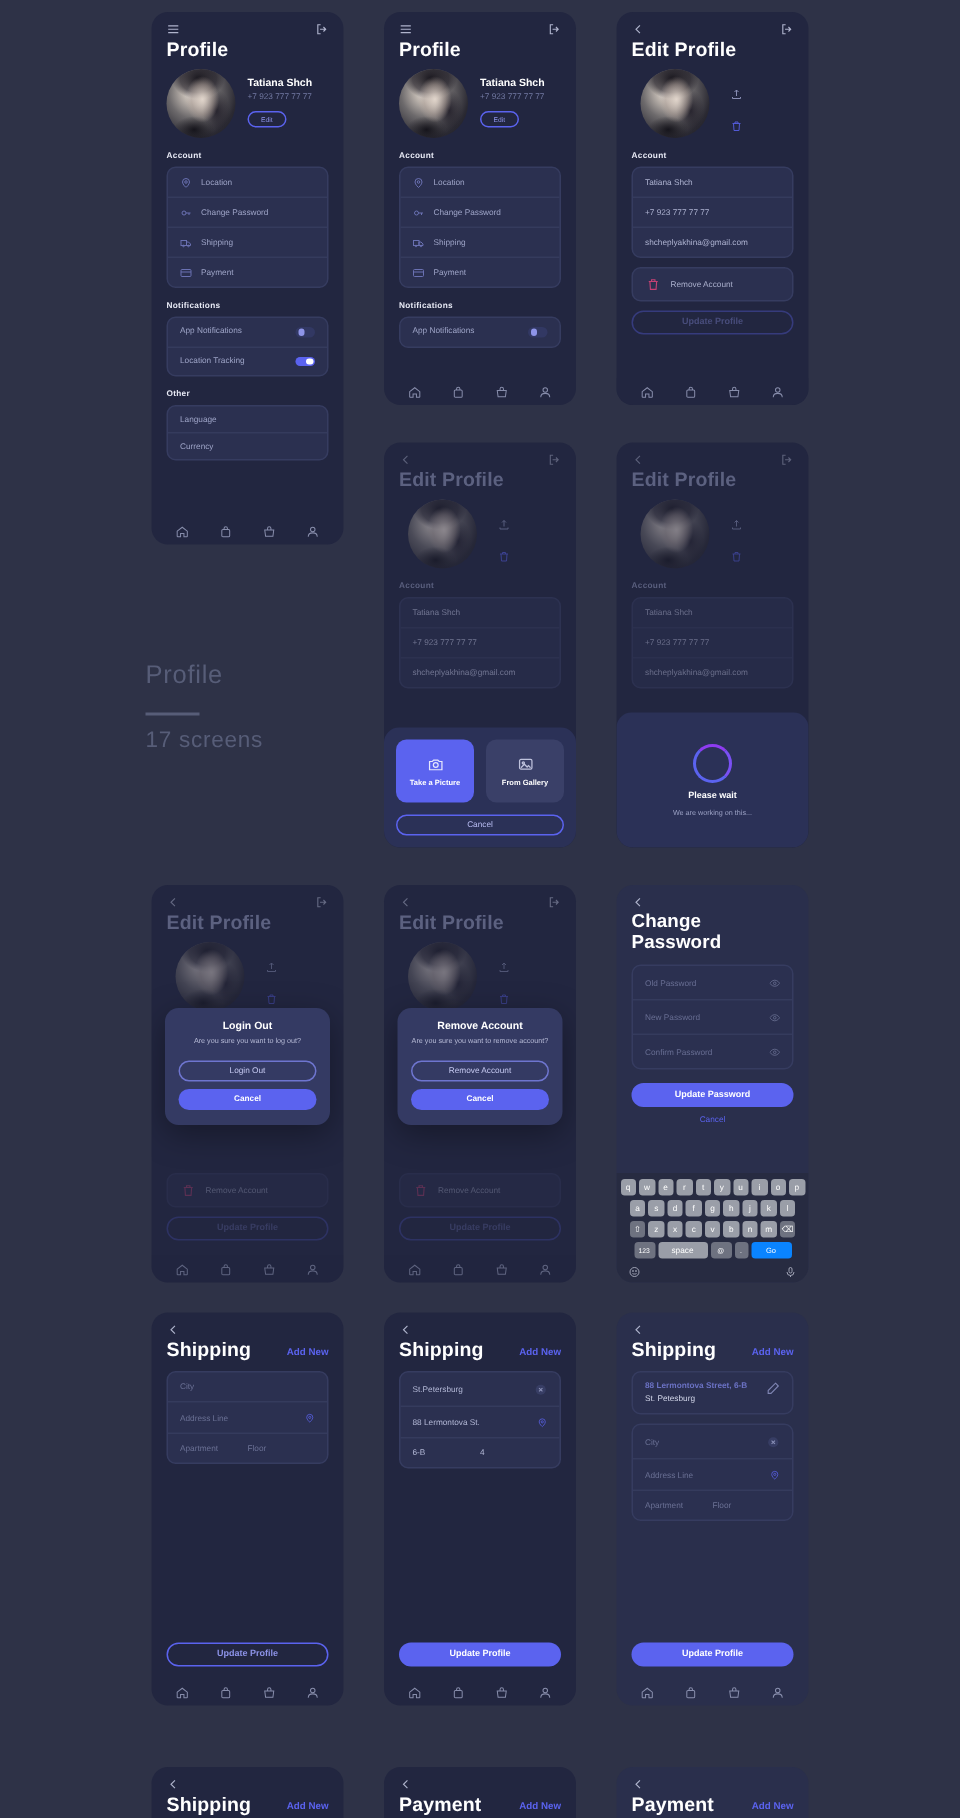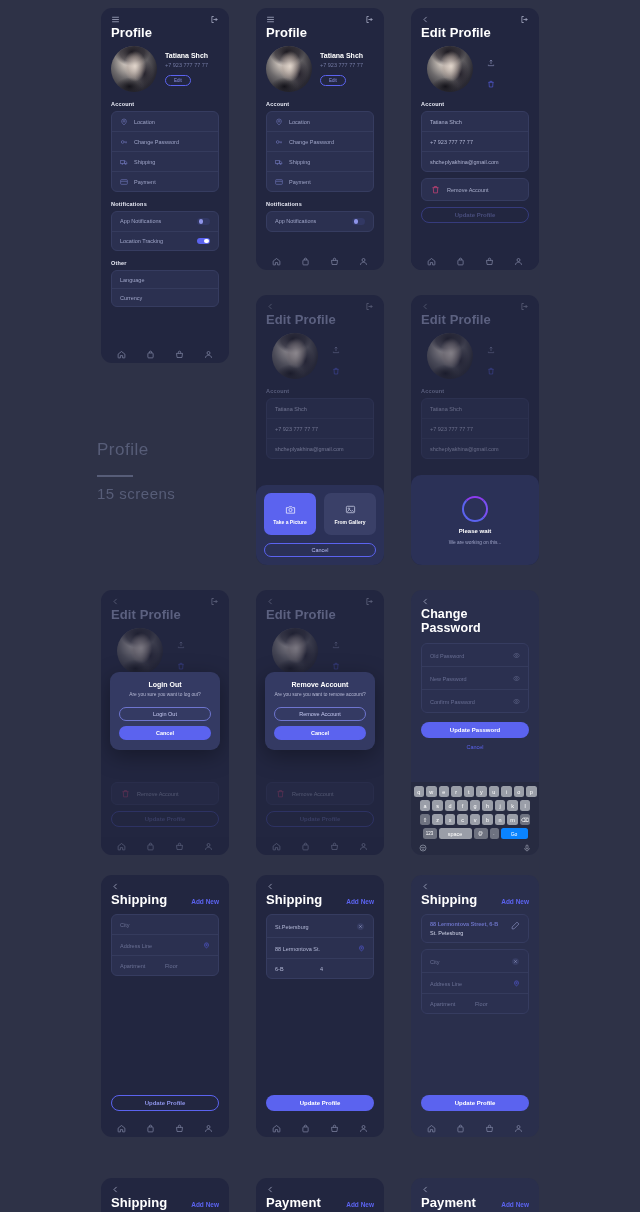--- a/index.html
+++ b/index.html
@@ -155,21 +155,21 @@
   .pin { width:7px;height:7px; }
 </style>
 </head>
 <body>
 
 <div class="canvas">
 
   <div class="label-block">
     <div class="lt">Profile</div>
     <div class="hr"></div>
-    <div class="ls">15 screens</div>
+    <div class="ls">17 screens</div>
   </div>
 
   <div class="phone" style="left:101px; top:8px; height:355px;">
     <div class="topbar">
       <span class="ic">
           <svg viewBox="0 0 24 24" fill="none" stroke="#c9cee6" stroke-width="2">
             <path d="M3 6h18M3 12h18M3 18h18"></path>
           </svg>
         </span>
       <span class="ic">

